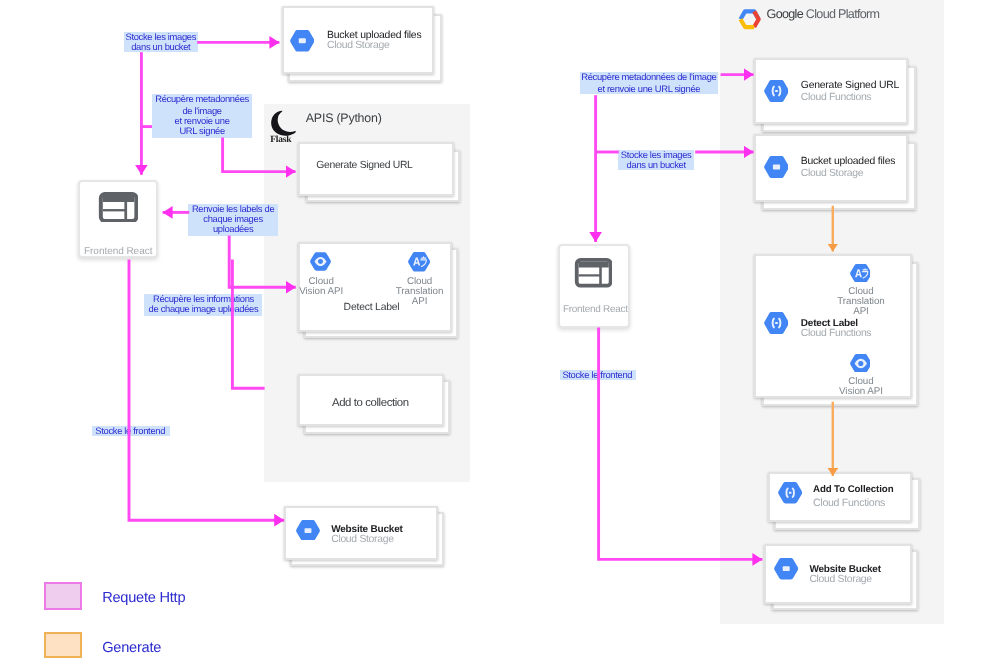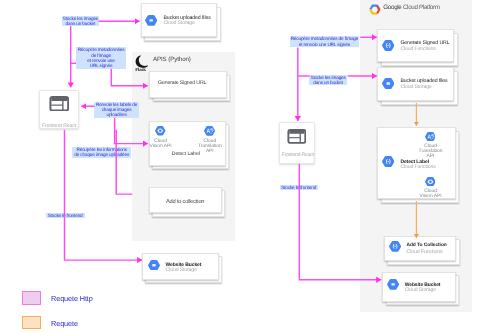--- a/index.html
+++ b/index.html
@@ -257,21 +257,21 @@
     <span>dans un bucket</span>
   </div>
 
   <div class="lbl" style="left:279.5px;top:185.2px;width:38.3px;height:4.8px;line-height:5.2px;box-sizing:border-box;">
     <span>Stocke le frontend</span>
   </div>
 
   <div class="legsw" style="left:22.4px;top:291.3px;width:18.7px;height:13.6px;background:#efcdee;border:0.9px solid #ee7ae8;box-sizing:border-box;"></div>
   <div class="legtxt" style="left:51.1px;top:294.2px;font-size:7.3px;">Requete Http</div>
   <div class="legsw" style="left:22.4px;top:315.5px;width:18.7px;height:13.7px;background:#fde1c2;border:0.9px solid #f0b256;box-sizing:border-box;"></div>
-  <div class="legtxt" style="left:51.1px;top:318.7px;font-size:7.3px;">Requete</div>
+  <div class="legtxt" style="left:51.1px;top:318.7px;font-size:7.3px;">Generate</div>
 
   <svg class="wires" viewBox="0 0 500 333">
     <defs>
       <marker id="ah-pink" markerWidth="5" markerHeight="5" refX="3.45" refY="2.2" orient="auto" markerUnits="strokeWidth">
         <path d="M0,0 L3.45,2.2 L0,4.4 Z" fill="#ff2ff0"></path>
       </marker>
       <marker id="ah-orange" markerWidth="5" markerHeight="5" refX="3.3" refY="2.2" orient="auto" markerUnits="strokeWidth">
         <path d="M0,0 L3.3,2.2 L0,4.4 Z" fill="#f79b45"></path>
       </marker>
     </defs>

